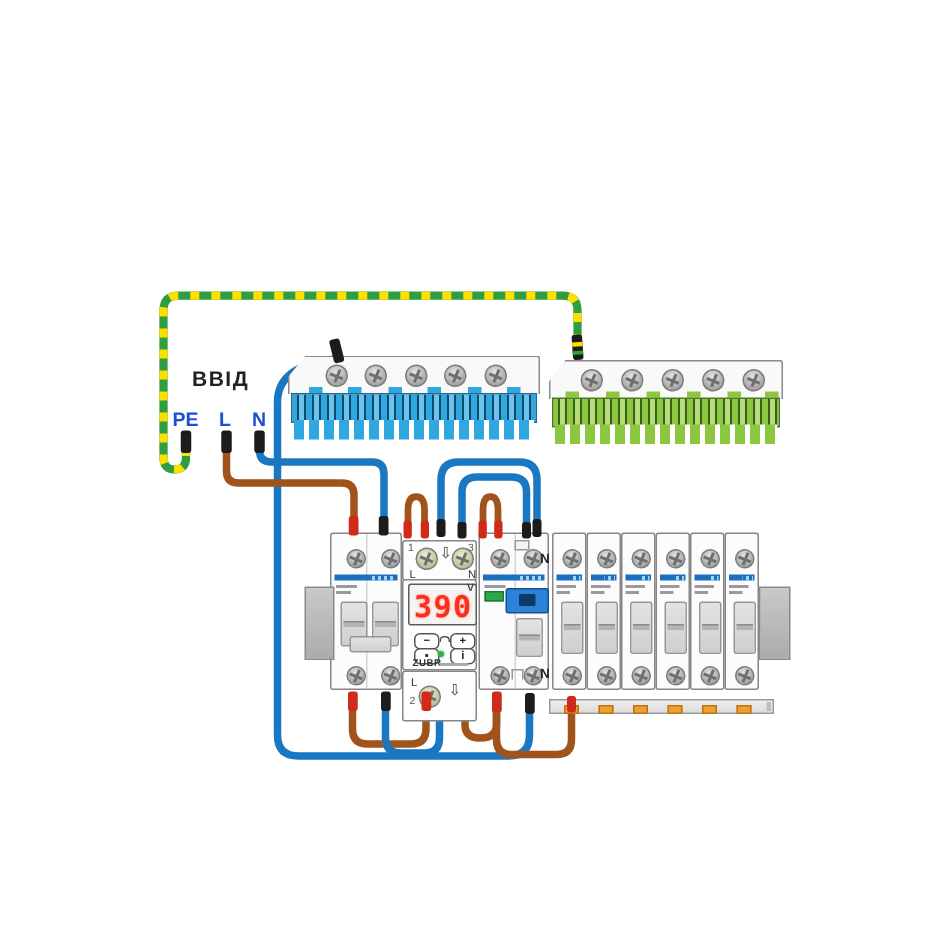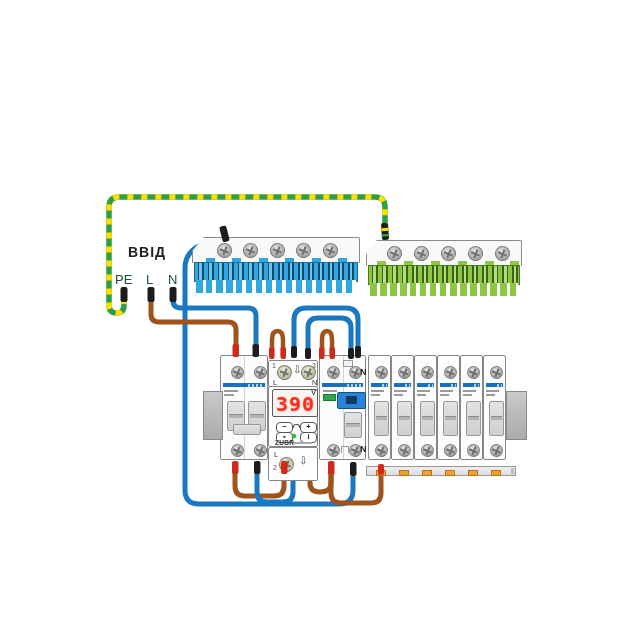--- a/index.html
+++ b/index.html
@@ -2,21 +2,21 @@
 <html><head>
 <meta charset="utf-8">
 <style>
   html,body{margin:0;padding:0;background:#fff;}
   #canvas{position:relative;width:630px;height:630px;background:#fff;overflow:hidden;
           font-family:"Liberation Sans","DejaVu Sans",sans-serif;}
   .abs{position:absolute;}
   
   .title{left:0;top:131px;width:630px;text-align:center;font-size:22px;font-weight:bold;color:#111;letter-spacing:.2px;}
   .vvid{left:128px;top:244px;font-size:14px;font-weight:bold;color:#222;letter-spacing:1px;}
-  .inlbl{font-size:13px;font-weight:normal;color:#14532d;}
+  .inlbl{font-size:13px;font-weight:bold;color:#1d4ed8;}
   
   svg.layer{position:absolute;left:0;top:0;z-index:1;}
   svg.layer.top{z-index:5;}
   .devlayer{position:absolute;left:0;top:0;width:630px;height:630px;z-index:3;}
   
   .bus{position:absolute;height:58px;}
   .bus .cap{position:absolute;left:0;top:0;right:0;height:25px;background:#f9f9f9;border:1.5px solid #8a8a8a;border-bottom:none;border-radius:2px 2px 0 0;clip-path:polygon(7% 0,100% 0,100% 100%,0 100%,0 55%);}
   .bus .body{position:absolute;left:2px;right:2px;top:25px;height:18px;border:1.5px solid;}
   .bus .teeth{position:absolute;left:4px;right:4px;top:43px;height:13px;}
   .screw{position:absolute;width:13px;height:13px;border-radius:50%;background:radial-gradient(circle at 38% 35%,#e3e3e3,#a5a5a5 70%,#8c8c8c);border:1px solid #7c7c7c;transform:rotate(22deg);}

